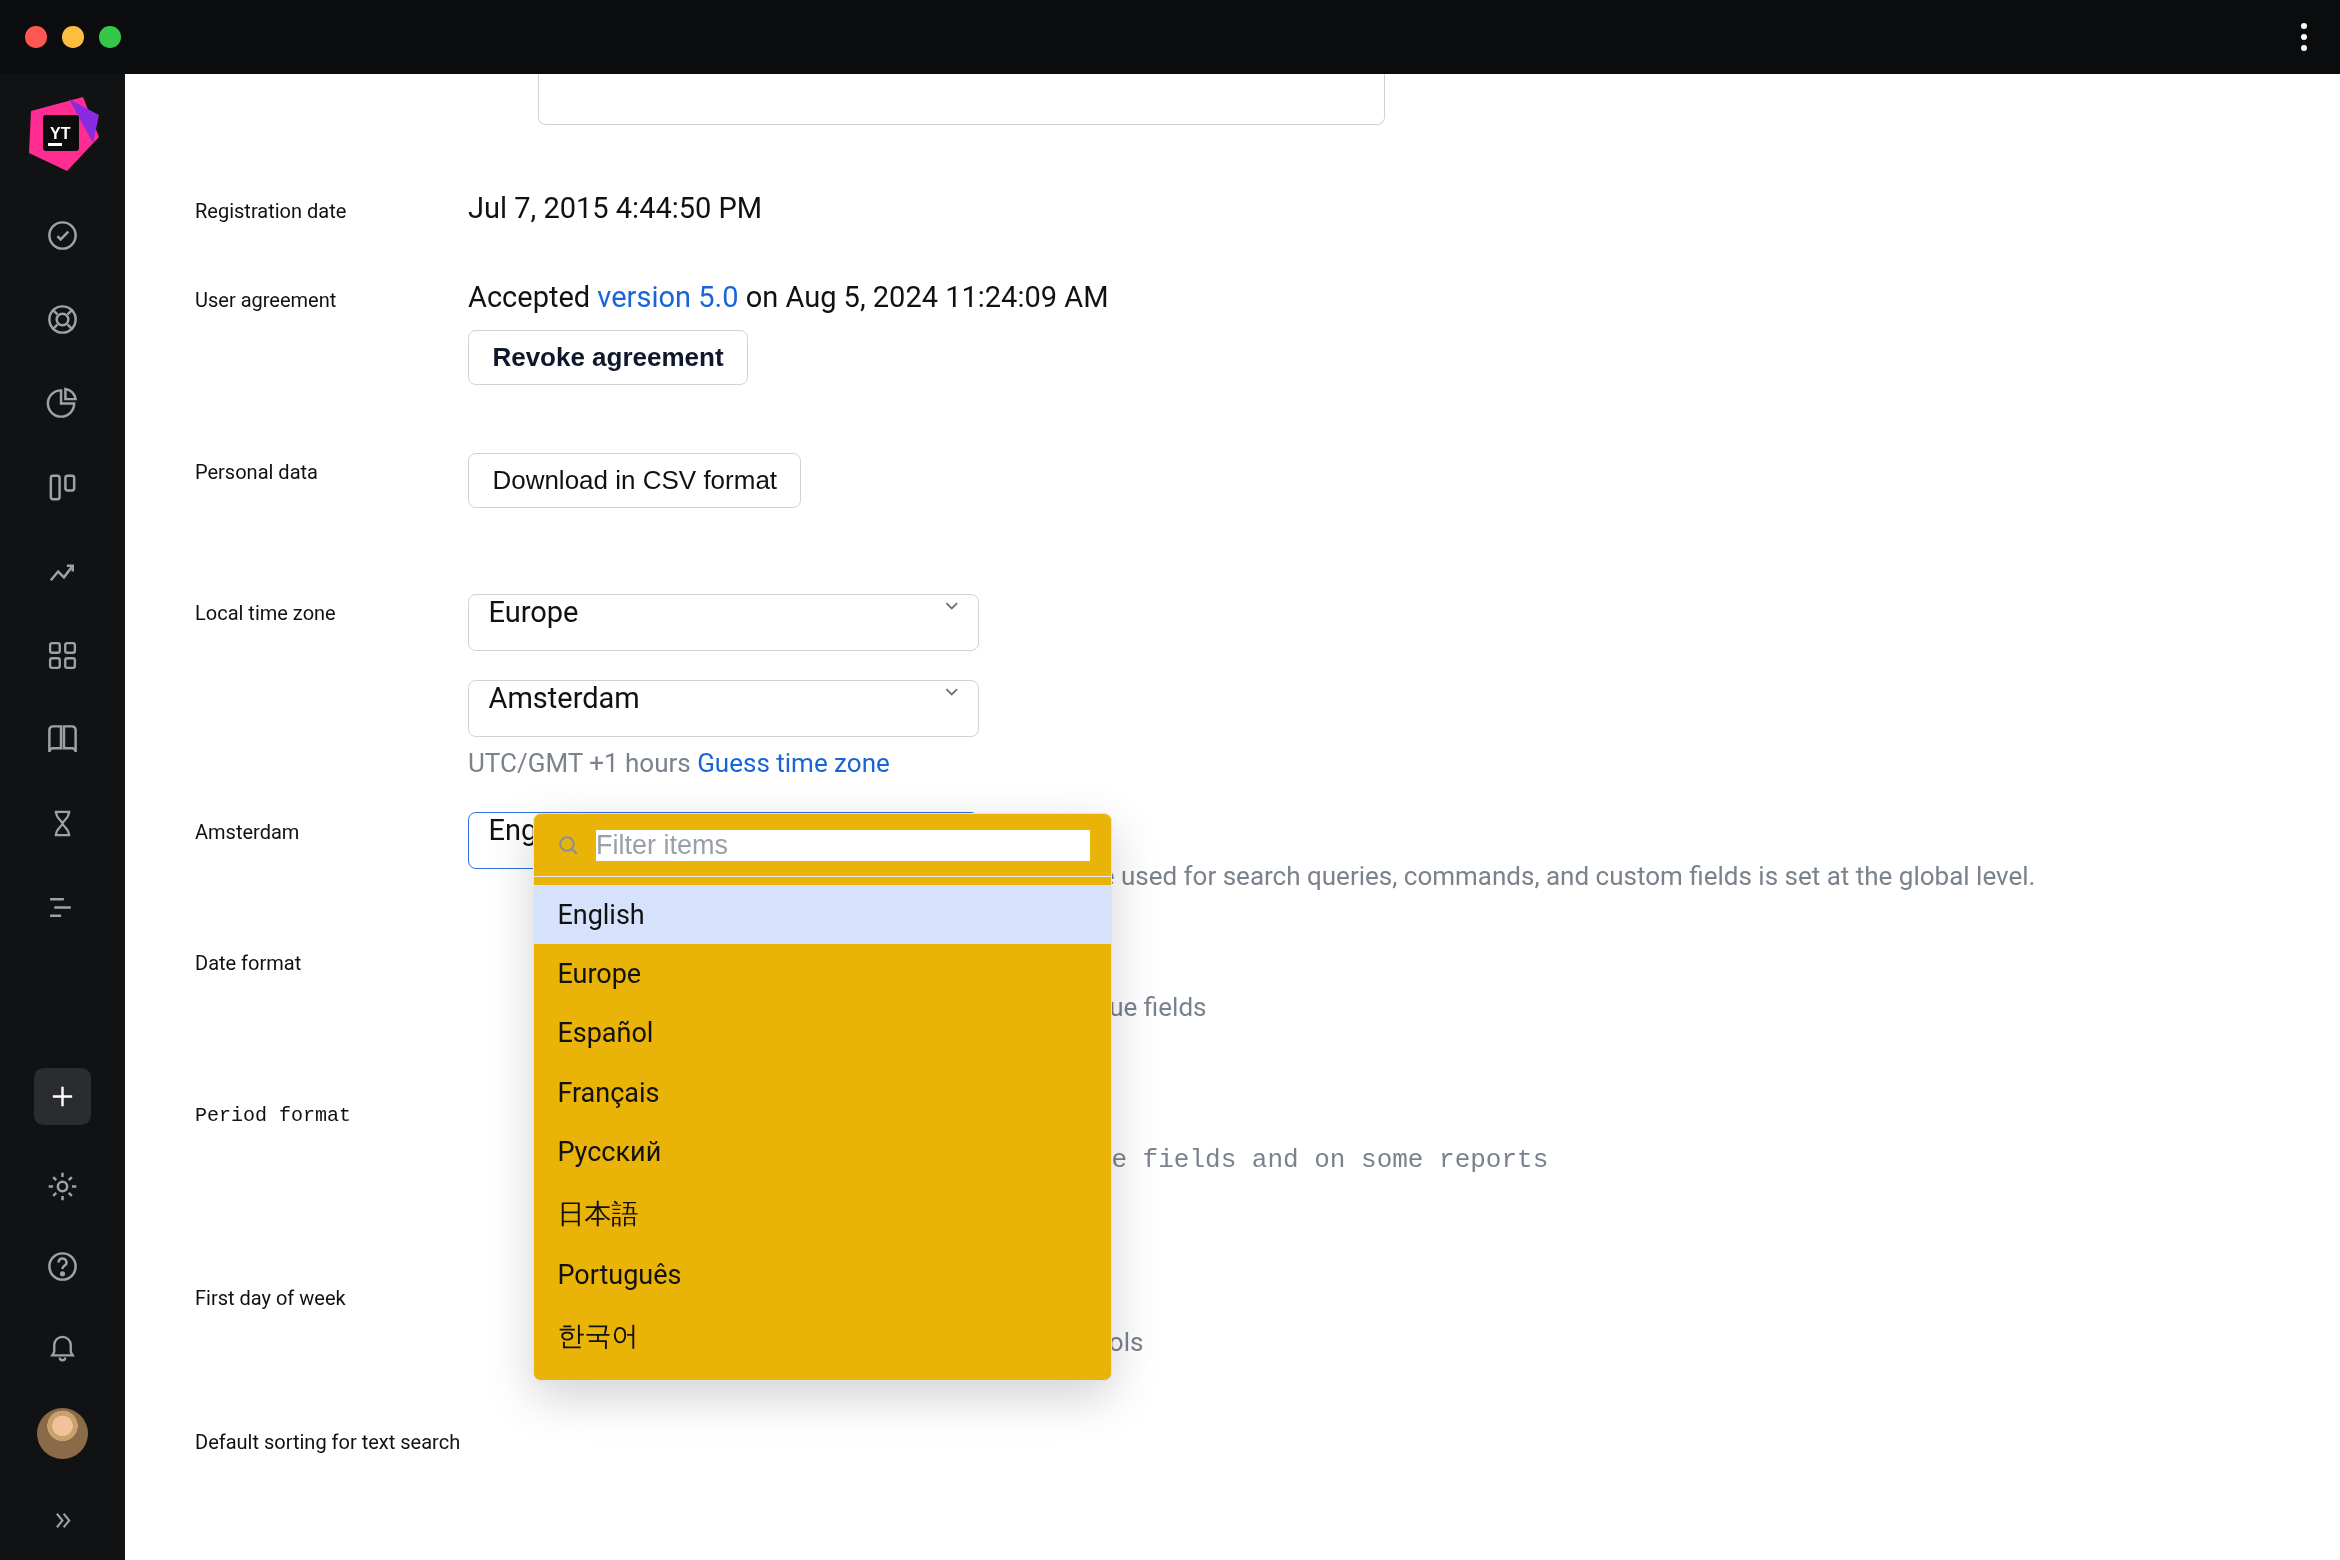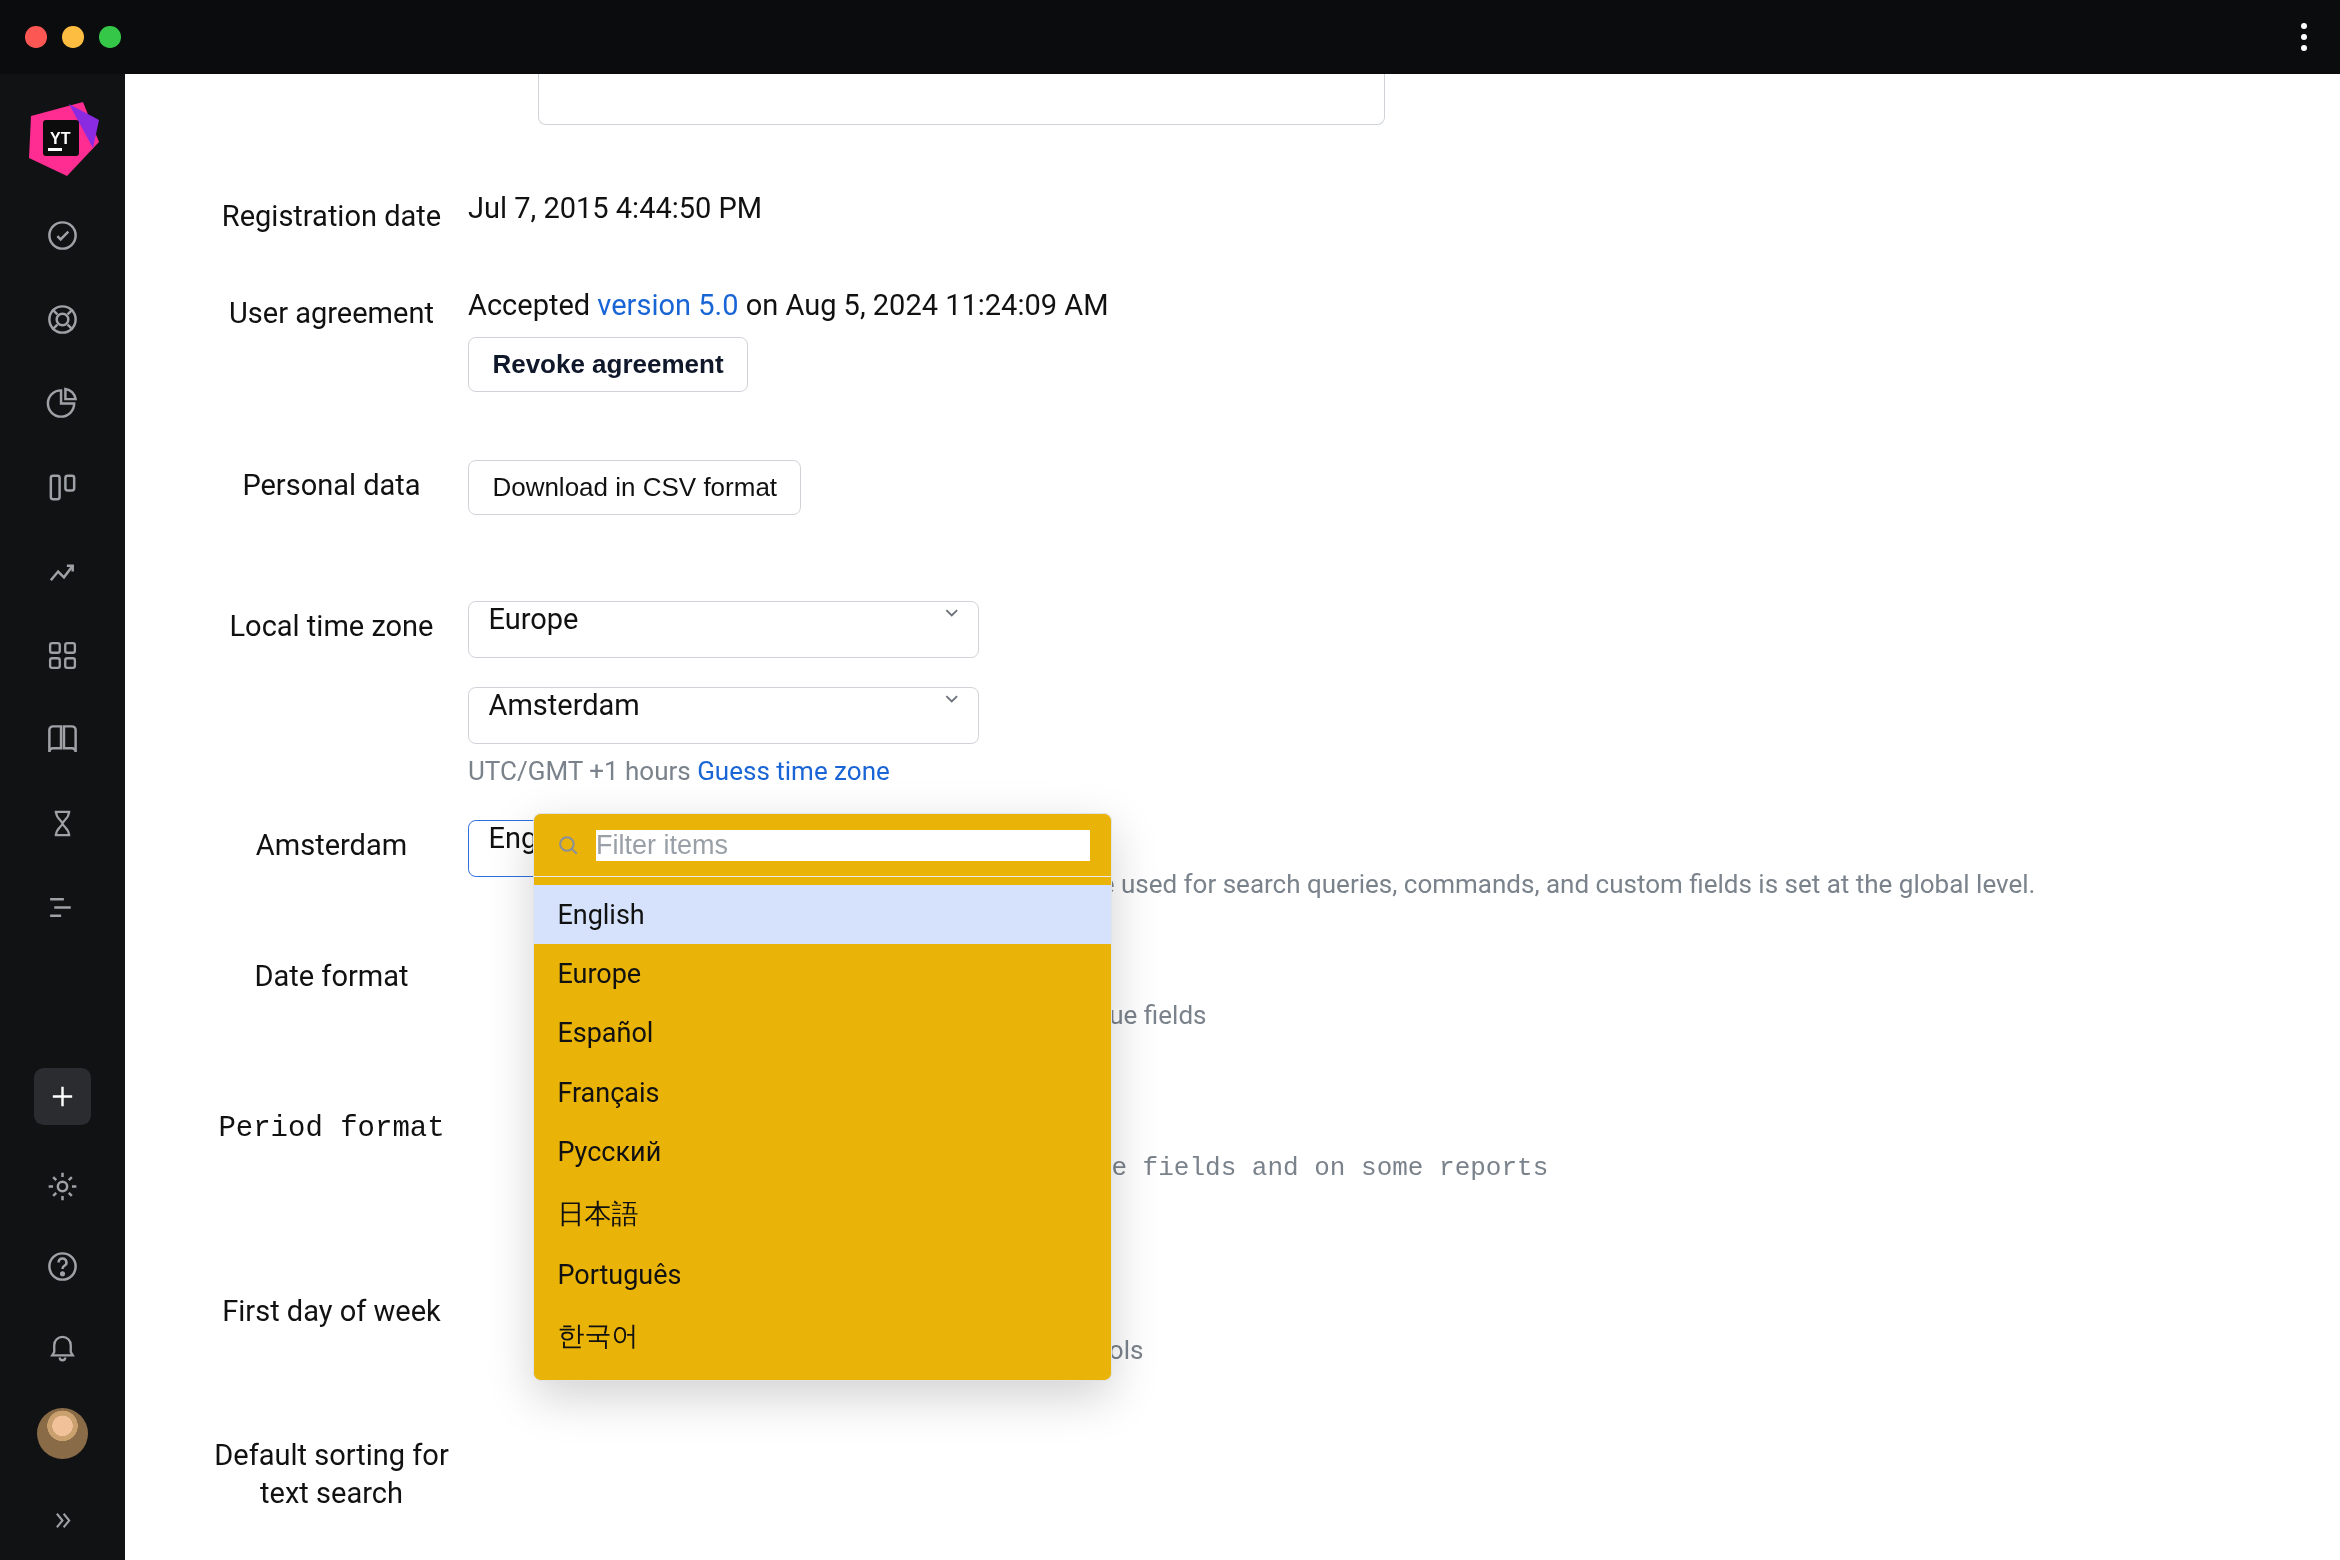--- a/index.html
+++ b/index.html
@@ -10,32 +10,32 @@
   .traffic { display: flex; gap: 15.6px; }
   .dot { width: 21.5px; height: 21.5px; border-radius: 50%; }
   .dot.red { background: #fc5753; }
   .dot.yellow { background: #fdbd41; }
   .dot.green { background: #34c748; }
   .menu-dots { margin-left: auto; color: #fff; display: flex; flex-direction: column; gap: 4.9px; padding-right: 7.8px; }
   .menu-dots span { width: 5.9px; height: 5.9px; background: #fff; border-radius: 50%; }
   
   
   .sidebar { position: absolute; top: 74px; left: 0; bottom: 0; width: 125px; background: #111214; display: flex; flex-direction: column; align-items: center; padding-top: 13.7px; }
-  .logo { width: 90px; height: 90px; display: flex; align-items: flex-end; justify-content: center; margin-bottom: 39px; }
+  .logo { width: 90px; height: 90px; display: flex; align-items: center; justify-content: center; margin-bottom: 39px; }
   .sidebar-icons { display: flex; flex-direction: column; align-items: center; gap: 47px; }
   .sidebar-icons.bottom { margin-top: auto; margin-bottom: 21.5px; gap: 43px; }
   .sidebar-icon { width: 37px; height: 37px; color: #9ea2a6; display: flex; align-items: center; justify-content: center; cursor: pointer; }
   .sidebar-add { width: 57px; height: 57px; background: #2b2c2f; border-radius: 9.8px; display: flex; align-items: center; justify-content: center; color: #fff; cursor: pointer; }
   .avatar { width: 51px; height: 51px; border-radius: 50%; background: radial-gradient(circle at 50% 35%, #f1c299 0 24%, #caa06e 25% 36%, #8a6b47 37% 100%); overflow: hidden; cursor: pointer; }
   
   
   .main { position: absolute; top: 74px; left: 125px; right: 0; bottom: 0; background: #fff; overflow: hidden; }
   .form { padding: 0 39px 39px 70px; }
   .row { display: flex; align-items: flex-start; margin-bottom: 55px; }
-  .label { width: 273px; flex-shrink: 0; font-size: 29px; color: #111; padding-top: 7.8px; text-align: center; }
+  .label { width: 273px; flex-shrink: 0; font-size: 20px; color: #111; padding-top: 7.8px; }
   .field { flex: 1; font-size: 29px; }
   
   
   .top-input { width: 847px; height: 51px; border: 1.5px solid #cfd3d8; border-radius: 7.8px; border-top: none; border-top-left-radius: 0; border-top-right-radius: 0; margin-left: 343px; margin-bottom: 66px; }
   
   .static-value { color: #111; }
   .link { color: #1a65d6; cursor: pointer; }
   .btn { display: inline-flex; align-items: center; height: 55px; padding: 0 23.4px; border: 1.5px solid #cfd3d8; border-radius: 7.8px; font-size: 26px; background: #fff; cursor: pointer; color: #111; }
   .btn.danger { color: #0f172a; font-weight: bold; }
   .select { display: flex; justify-content: space-between; width: 511px; height: 57px; padding: 0 15.6px 0 19.5px; border: 1.5px solid #cfd3d8; border-radius: 7.8px; font-size: 29px; cursor: pointer; background: #fff; }

